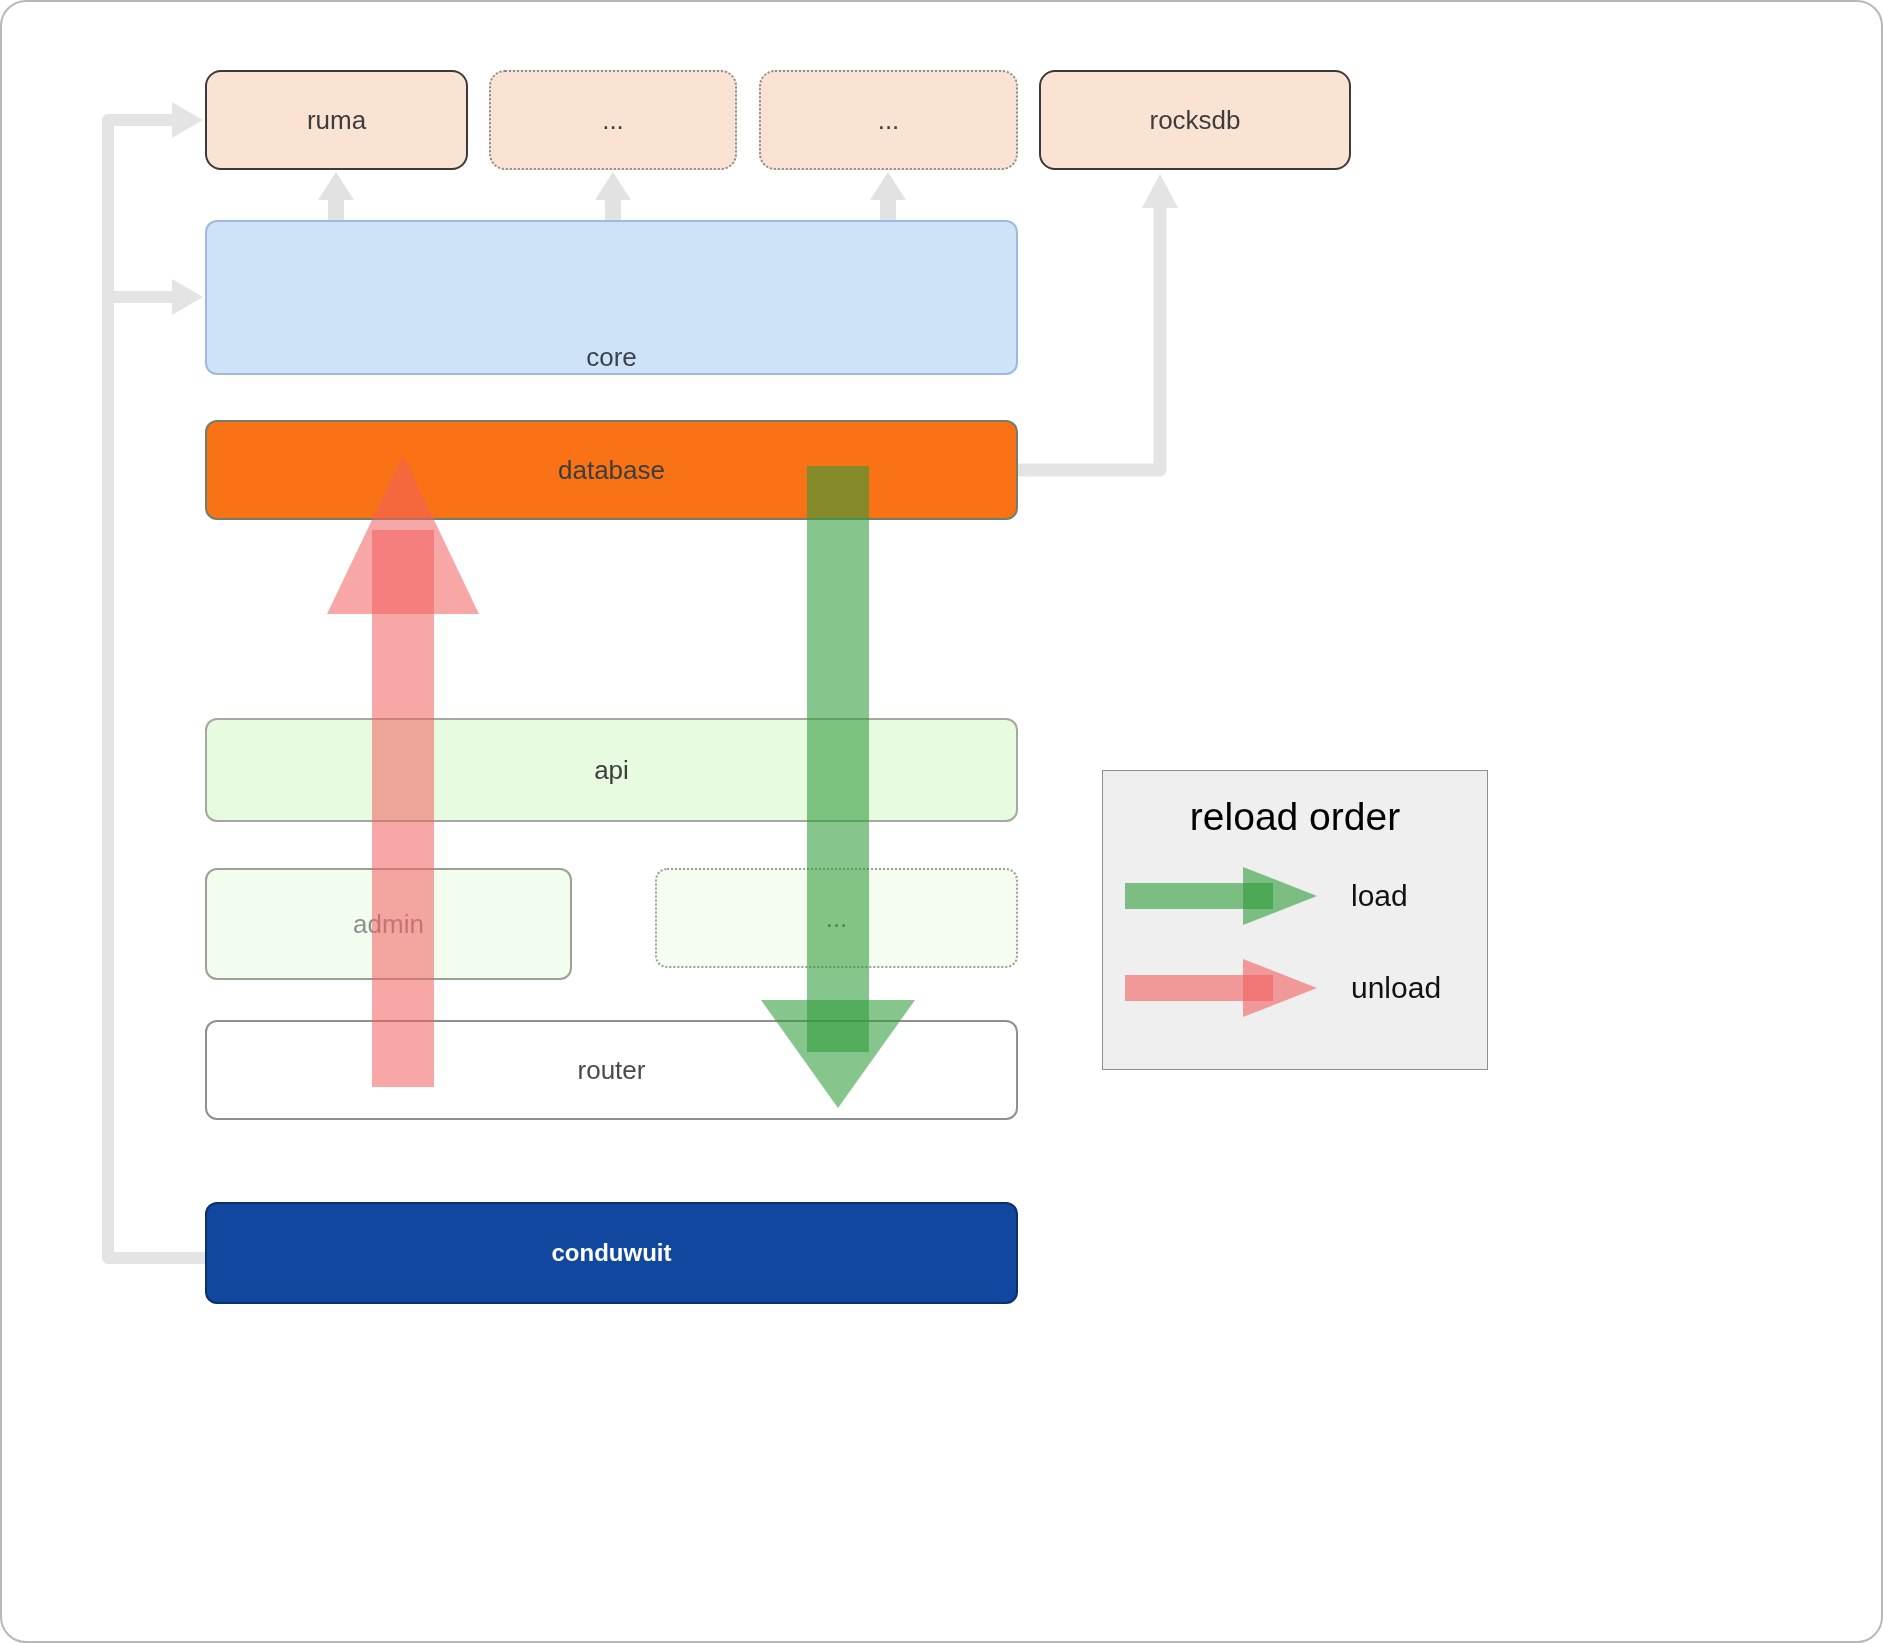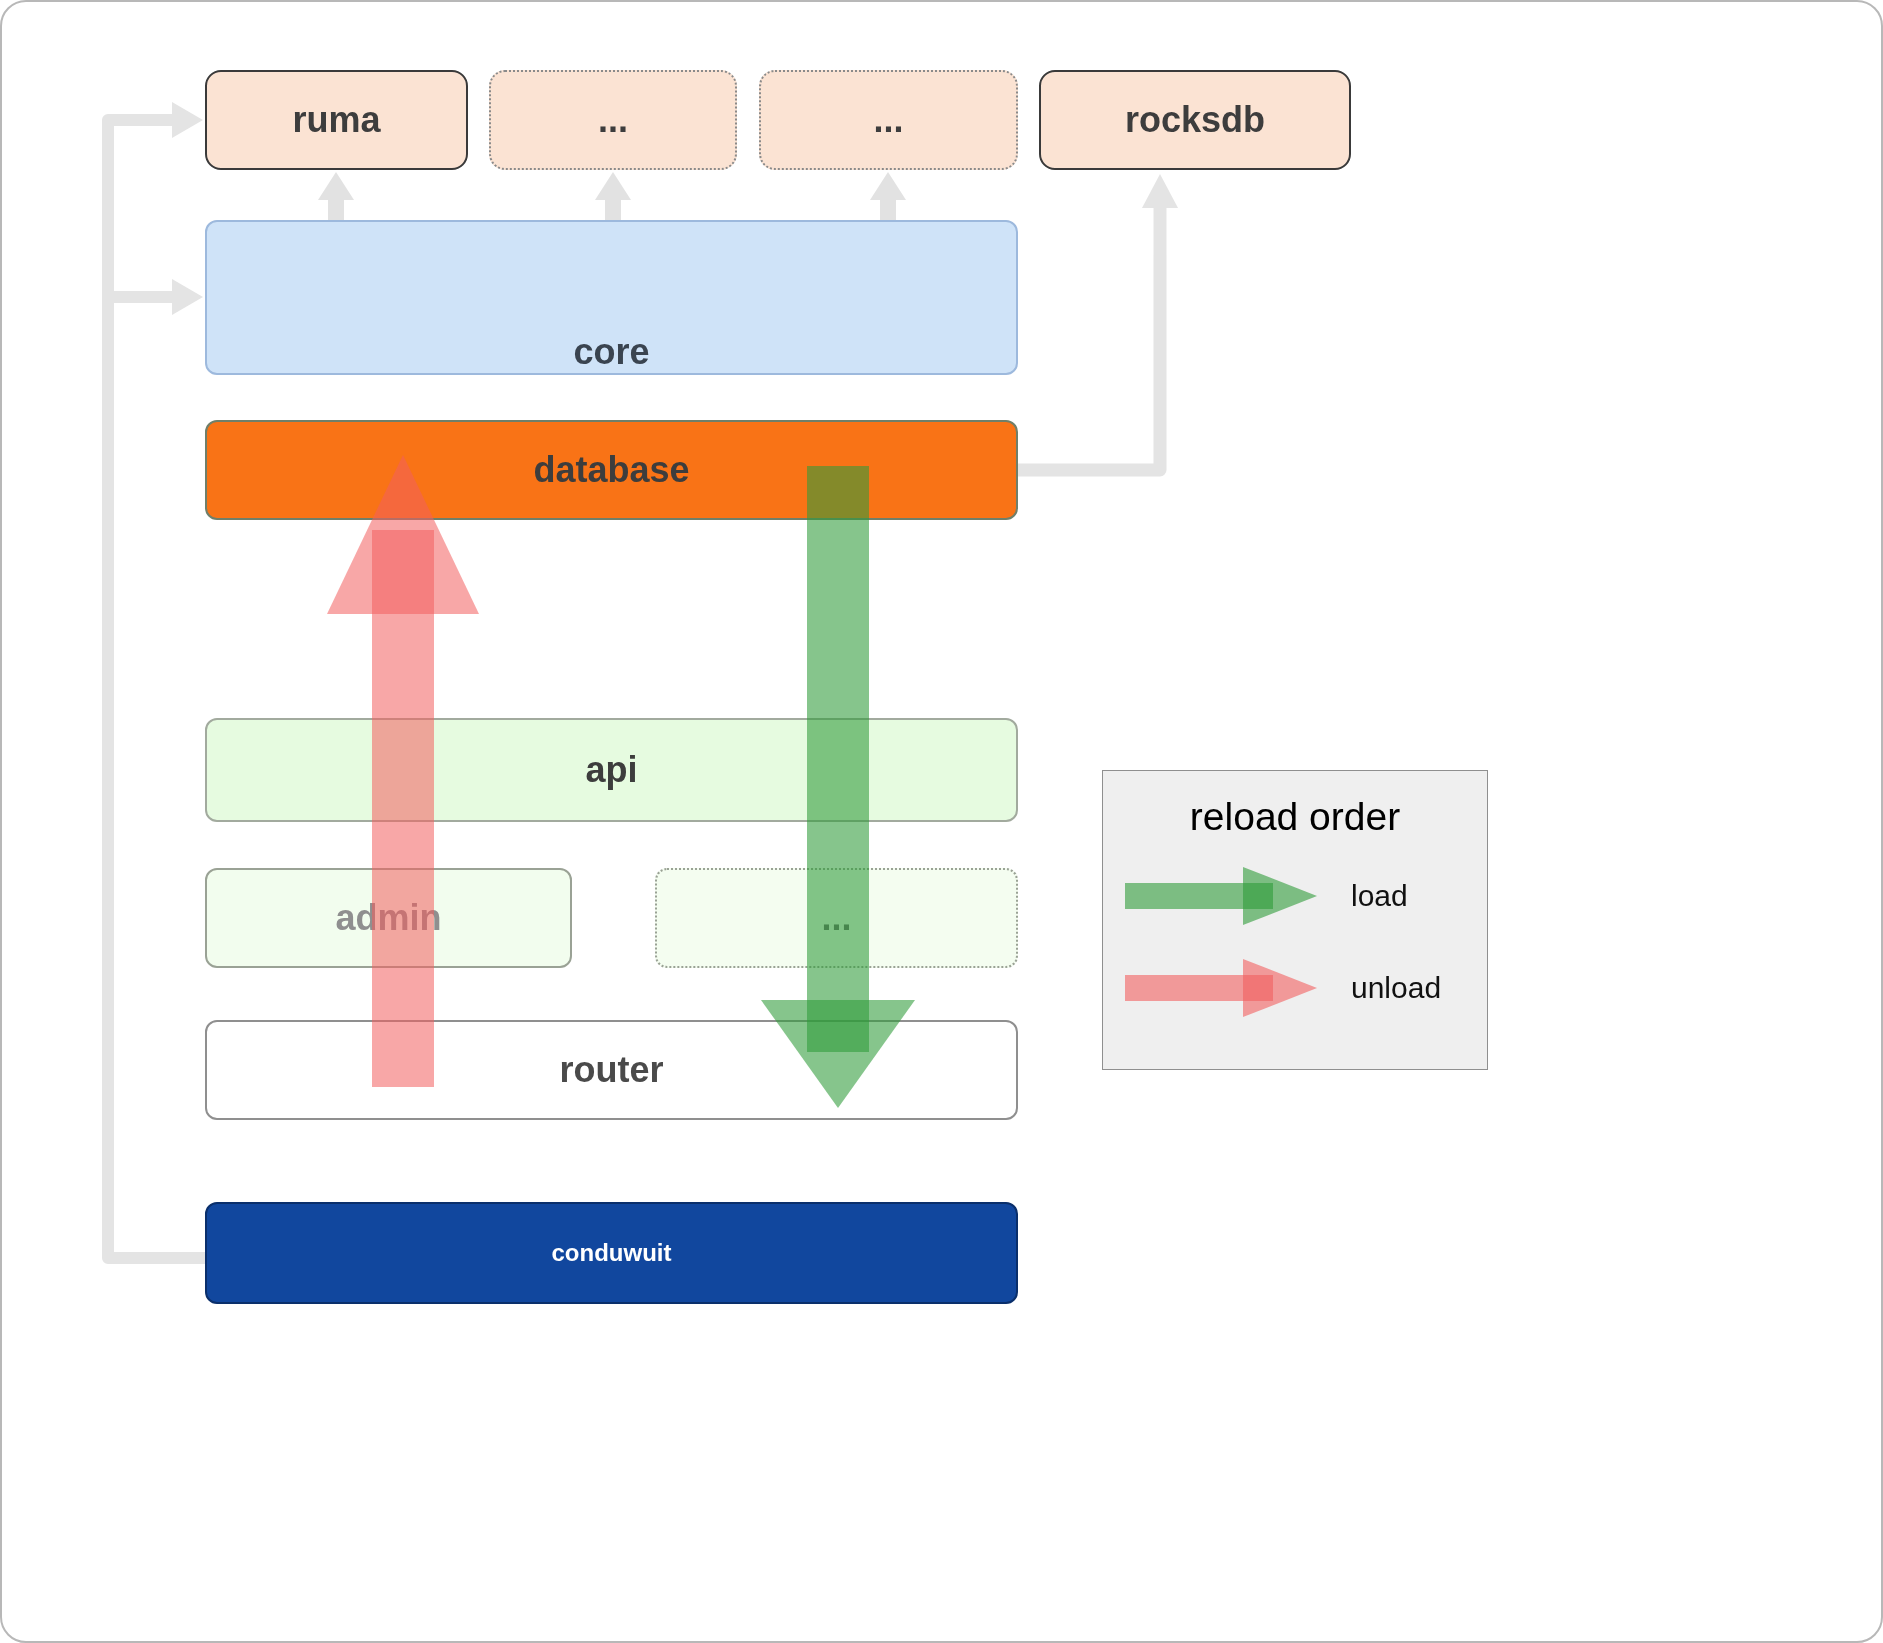--- a/index.html
+++ b/index.html
@@ -26,22 +26,22 @@
   }
   svg.layer-under { z-index: 0; }
   svg.layer-over  { z-index: 3; }
 
   .box {
     position: absolute;
     box-sizing: border-box;
     display: flex;
     align-items: center;
     justify-content: center;
-    font-size: 36px;
-    font-weight: 700;
+    font-size: 26px;
+    font-weight: 400;
     color: #3d3d3d;
     z-index: 1;
   }
   
   .top-box {
     top: 68px;
     height: 100px;
     background: #fbe3d3;
     border: 2px solid #3a3a3a;
     border-radius: 16px;
@@ -70,21 +70,21 @@
     top: 566px; height: 100px;
     background: #ccf4bf;
     border: 2px solid #8f9b8a;
   }
   #box-api {
     top: 716px; height: 104px;
     background: #e6fbe0;
     border: 2px solid #a2aa9e;
   }
   #box-admin {
-    top: 866px; height: 100px;
+    top: 866px; height: 112px;
     left: 203px; width: 367px;
     background: #f2fdee;
     border: 2px solid #9aa295;
     border-radius: 12px;
     color: #8f8f8f;
   }
   #box-more-services {
     top: 866px; height: 100px;
     left: 653px; width: 363px;
     background: #f4fdf0;

